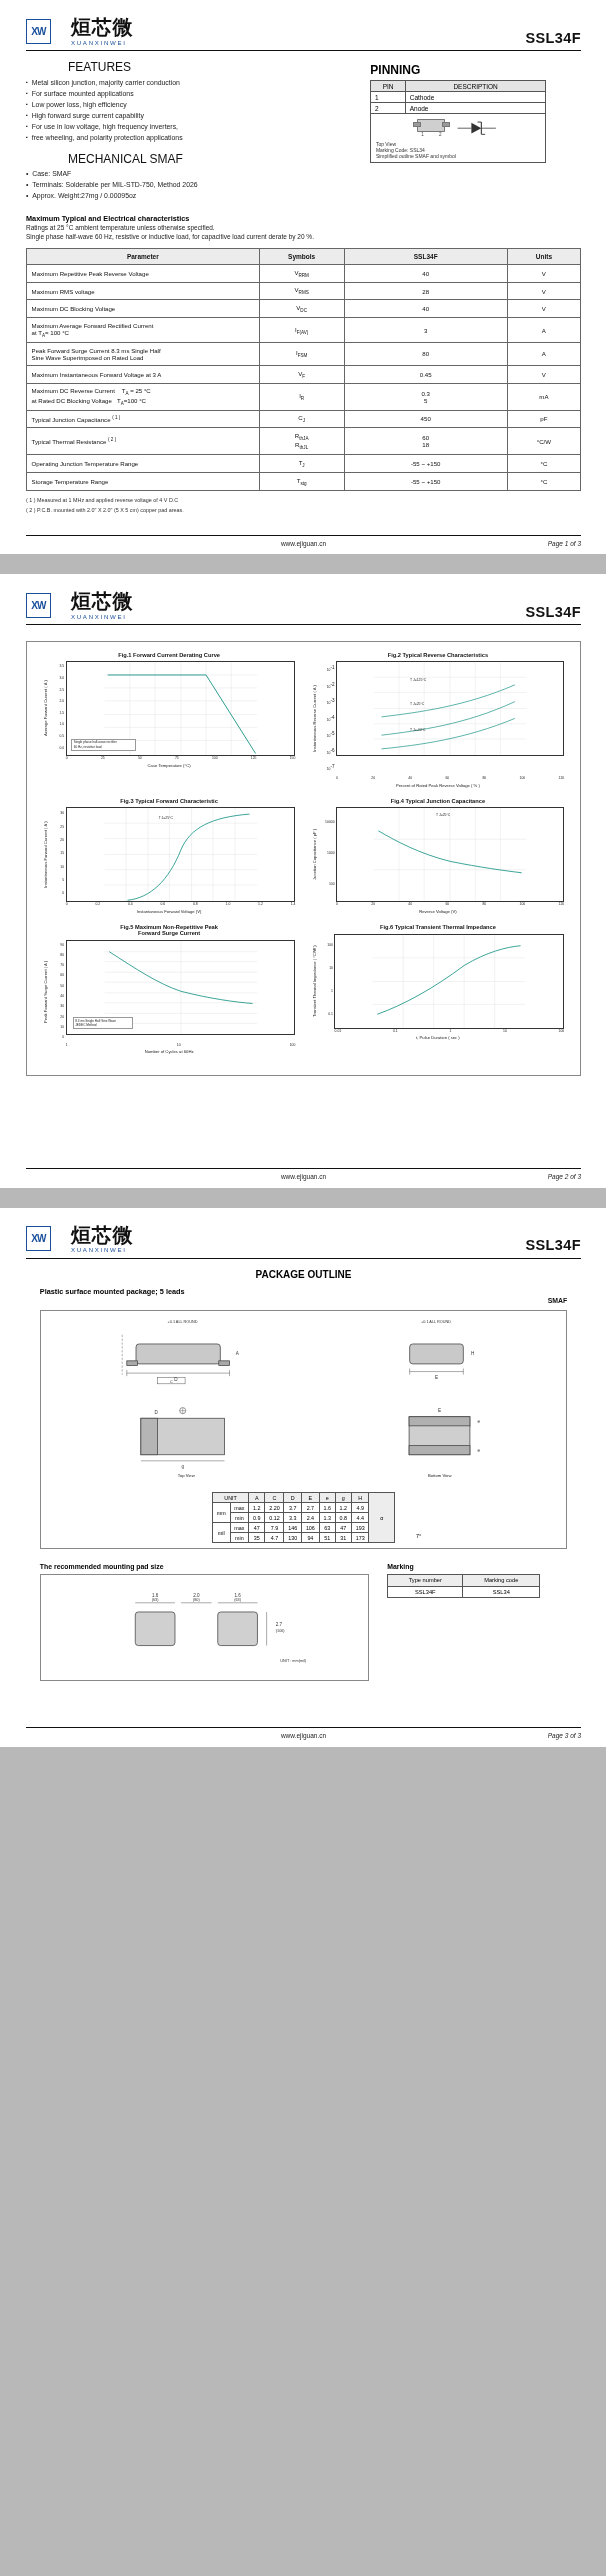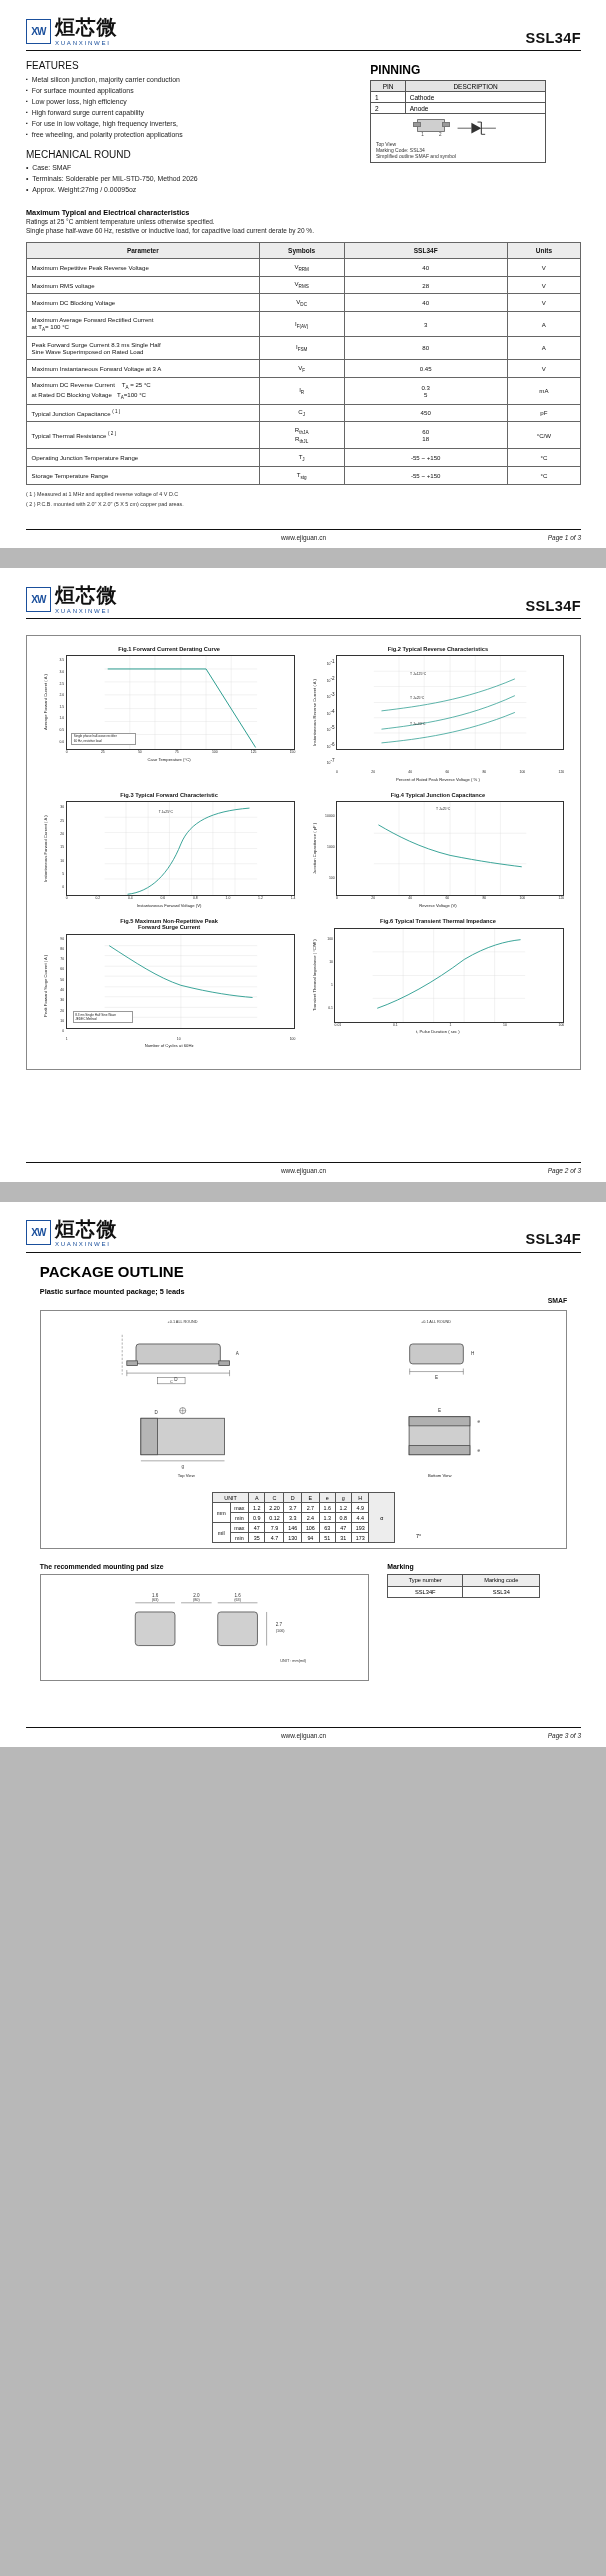--- a/index.html
+++ b/index.html
@@ -1,28 +1,28 @@
 <!DOCTYPE html>
 <html style="font-size:12.2px"><head>
 <meta charset="utf-8">
 <style>
   html,body{margin:0;padding:0;background:#b8b8b8;font-family:"Liberation Sans",sans-serif;}
   .sheet{width:607px;margin:0 auto;background:#fff;position:relative;}
   .page{width:607px;background:#fff;box-sizing:border-box;padding:17px 26px 7.7px 26px;position:relative;}
   .pgap{height:20px;background:#b8b8b8;}
   
   .hdr{display:flex;align-items:flex-end;justify-content:space-between;border-bottom:1.5px solid #111;padding-bottom:4.6px;}
-  .logo{display:flex;align-items:center;gap:4px;}
+  .logo{display:flex;align-items:center;gap:20px;}
   .logo-mark{width:23px;height:23px;border:1.5px solid #1a4f9c;color:#1a4f9c;font-size:10px;font-weight:bold;display:flex;align-items:center;justify-content:center;letter-spacing:-0.8px;}
   .logo-cn{font-size:20px;font-weight:bold;color:#111;line-height:1;letter-spacing:0.8px;}
   .logo-en{font-size:6.1px;color:#1a4f9c;letter-spacing:1.7px;margin-top:1.5px;}
   .partno{font-size:14.5px;font-weight:bold;color:#111;letter-spacing:0.4px;}
   
   .intro{margin-top:7.7px;font-size:7.3px;color:#222;line-height:1.55;}
-  .sec-title{font-size:10px;margin-top:9.2px;margin-bottom:2.3px;color:#111;}
+  .sec-title{font-size:12px;margin-top:9.2px;margin-bottom:2.3px;color:#111;margin-left:42px;}
   ul.bul{list-style:none;margin:0;padding:0;font-size:6.9px;color:#222;line-height:1.6;}
   ul.bul li:before{content:"\25AA";margin-right:3.8px;font-size:5.4px;vertical-align:0.8px;}
   ul.dot{list-style:none;margin:0;padding:0;font-size:6.9px;color:#222;line-height:1.6;}
   ul.dot li:before{content:"\2022";margin-right:3.8px;}
   .cols{display:flex;gap:15.3px;}
   .colL{width:329px;}
   .colR{width:199px;}
   .pinning-title{font-size:12px;font-weight:bold;margin-top:12.2px;margin-bottom:3.1px;}
   table.pin{border-collapse:collapse;width:176px;font-size:6.5px;}
   table.pin th,table.pin td{border:0.8px solid #555;padding:1.5px 3.8px;}
@@ -50,21 +50,21 @@
   .crow{display:flex;justify-content:space-around;margin-bottom:10.7px;}
   .cell{width:47%;}
   .ctitle{font-size:5.7px;font-weight:bold;text-align:center;margin-bottom:3.1px;color:#111;}
   .plotwrap{display:flex;}
   .ylab{writing-mode:vertical-rl;transform:rotate(180deg);font-size:4.2px;color:#222;text-align:center;width:9.2px;}
   .plot{flex:1;position:relative;border:0.8px solid #333;background:#fff;height:93px;}
   .xlab{font-size:4.2px;color:#222;text-align:center;margin-top:2.3px;}
   .note-in{position:absolute;font-size:3.1px;color:#222;border:0.8px solid #999;padding:0.8px 1.5px;background:#fff;}
   .anno{position:absolute;font-size:3.4px;color:#222;}
   
-  .po-title{font-size:15px;font-weight:bold;margin-top:10.7px;}
+  .po-title{font-size:10px;font-weight:bold;margin-top:10.7px;text-align:center;}
   .po-sub{font-size:7.3px;font-weight:bold;margin-top:6.1px;}
   .smaf-lbl{font-size:6.9px;font-weight:bold;text-align:right;color:#111;margin-top:-9.2px;}
   .drawbox{border:0.8px solid #888;margin-top:6.1px;padding:9.2px;}
   .drow{display:flex;justify-content:space-around;align-items:center;margin-bottom:13.8px;}
   .dimtbl{border-collapse:collapse;font-size:5.4px;margin:0 auto;}
   .dimtbl th,.dimtbl td{border:0.8px solid #555;padding:1.5px 3.8px;text-align:center;}
   .dimtbl th{background:#ededed;font-weight:normal;}
   .mntrow{display:flex;gap:18.4px;margin-top:13.8px;}
   .mnt-t{font-size:6.9px;font-weight:bold;margin-bottom:4.6px;}
   .padbox{border:0.8px solid #888;padding:10.7px 7.7px;width:329px;box-sizing:border-box;}
@@ -97,21 +97,21 @@
       <div class="sec-title">FEATURES</div>
       <ul class="bul">
         <li>Metal silicon junction, majority carrier conduction</li>
         <li>For surface mounted applications</li>
         <li>Low power loss, high efficiency</li>
         <li>High forward surge current capability</li>
         <li>For use in low voltage, high frequency inverters,</li>
         <li style="list-style:none;">free wheeling, and polarity protection applications</li>
       </ul>
 
-      <div class="sec-title">MECHANICAL ROUND</div>
+      <div class="sec-title">MECHANICAL SMAF</div>
       <ul class="dot">
         <li>Case: SMAF</li>
         <li>Terminals: Solderable per MIL-STD-750, Method 2026</li>
         <li>Approx. Weight:27mg / 0.00095oz</li>
       </ul>
     </div>
 
     <div class="colR">
       <div class="pinning-title">PINNING</div>
       <table class="pin">

